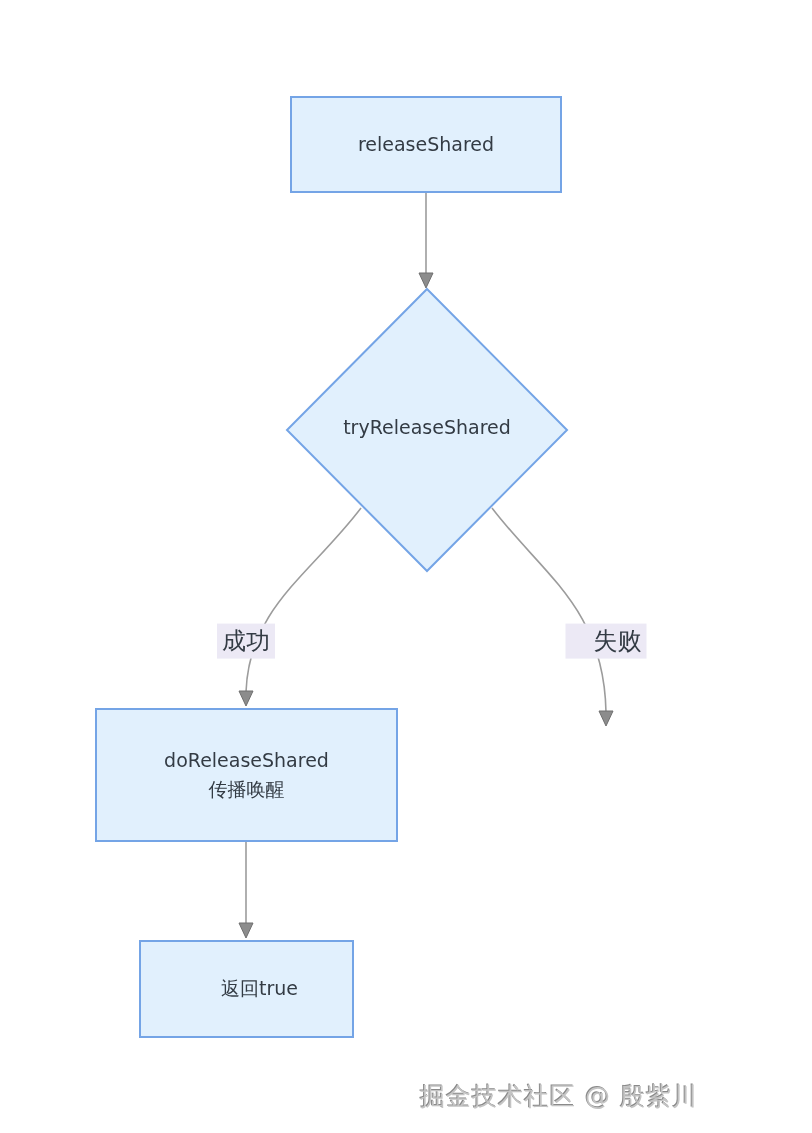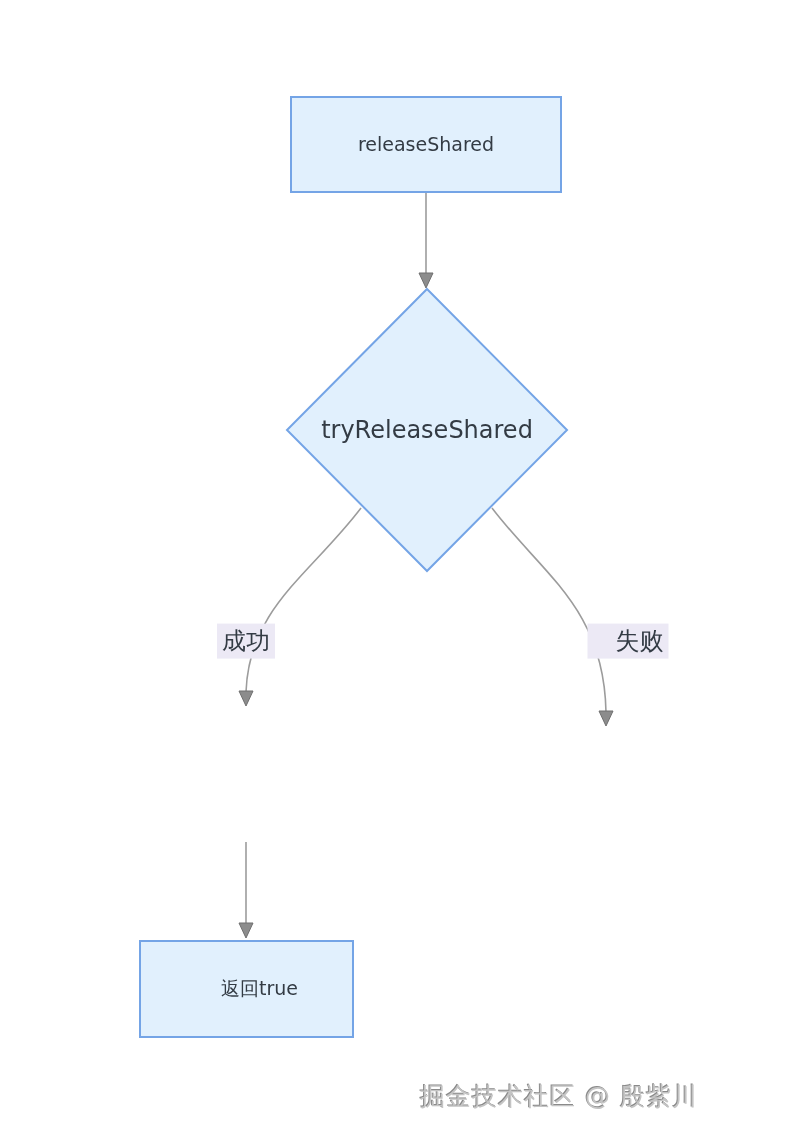--- a/index.html
+++ b/index.html
@@ -55,36 +55,36 @@
   .node-do-release-shared{ left: 95px;  top: 708px; width: 303px; height: 134px; }
   .node-return-false     { left: 496px; top: 728px; width: 221px; height: 93px; }
   .node-return-true      { left: 139px; top: 940px; width: 215px; height: 98px; padding-left: 26px; }
   .diamond-label {
     position: absolute;
     left: 287px;
     top: 416px;
     width: 280px;
     text-align: center;
     color: #333b44;
-    font-size: 24px;
+    font-size: 19px;
     background: transparent;
     border: none;
   }
   .edge-label {
     position: absolute;
     transform: translate(-50%, -50%);
     background: #ece9f5;
     color: #333b44;
     font-size: 24px;
     padding: 3px 5px;
     line-height: 1.2;
     white-space: nowrap;
   }
   .edge-label-success { left: 246px; top: 641px; }
-  .edge-label-failure { left: 628px; top: 641px; padding-left: 28px; }
+  .edge-label-failure { left: 606px; top: 641px; padding-left: 28px; }
   .watermark {
     position: absolute;
     right: 10px;
     bottom: 20px;
     font-size: 25px;
     font-weight: normal;
     letter-spacing: 1px;
     color: #c4c4c4;
     text-shadow: -1px -1px 0 #8a8a8a, 1px 1px 0 #ffffff;
     user-select: none;
@@ -113,20 +113,24 @@
   </svg>
 
   <div class="node node-release-shared">
     <span>releaseShared</span>
   </div>
 
   <div class="diamond-label">
     <span>tryReleaseShared</span>
   </div>
 
+  <div class="node node-do-release-shared">
+    <span>doReleaseShared</span>
+    <span>传播唤醒</span>
+  </div>
 
 
   <div class="node node-return-true">
     <span>返回true</span>
   </div>
 
   <div class="edge-label edge-label-success">成功</div>
   <div class="edge-label edge-label-failure">失败</div>
 
   <div class="watermark">掘金技术社区 @ 殷紫川</div>

